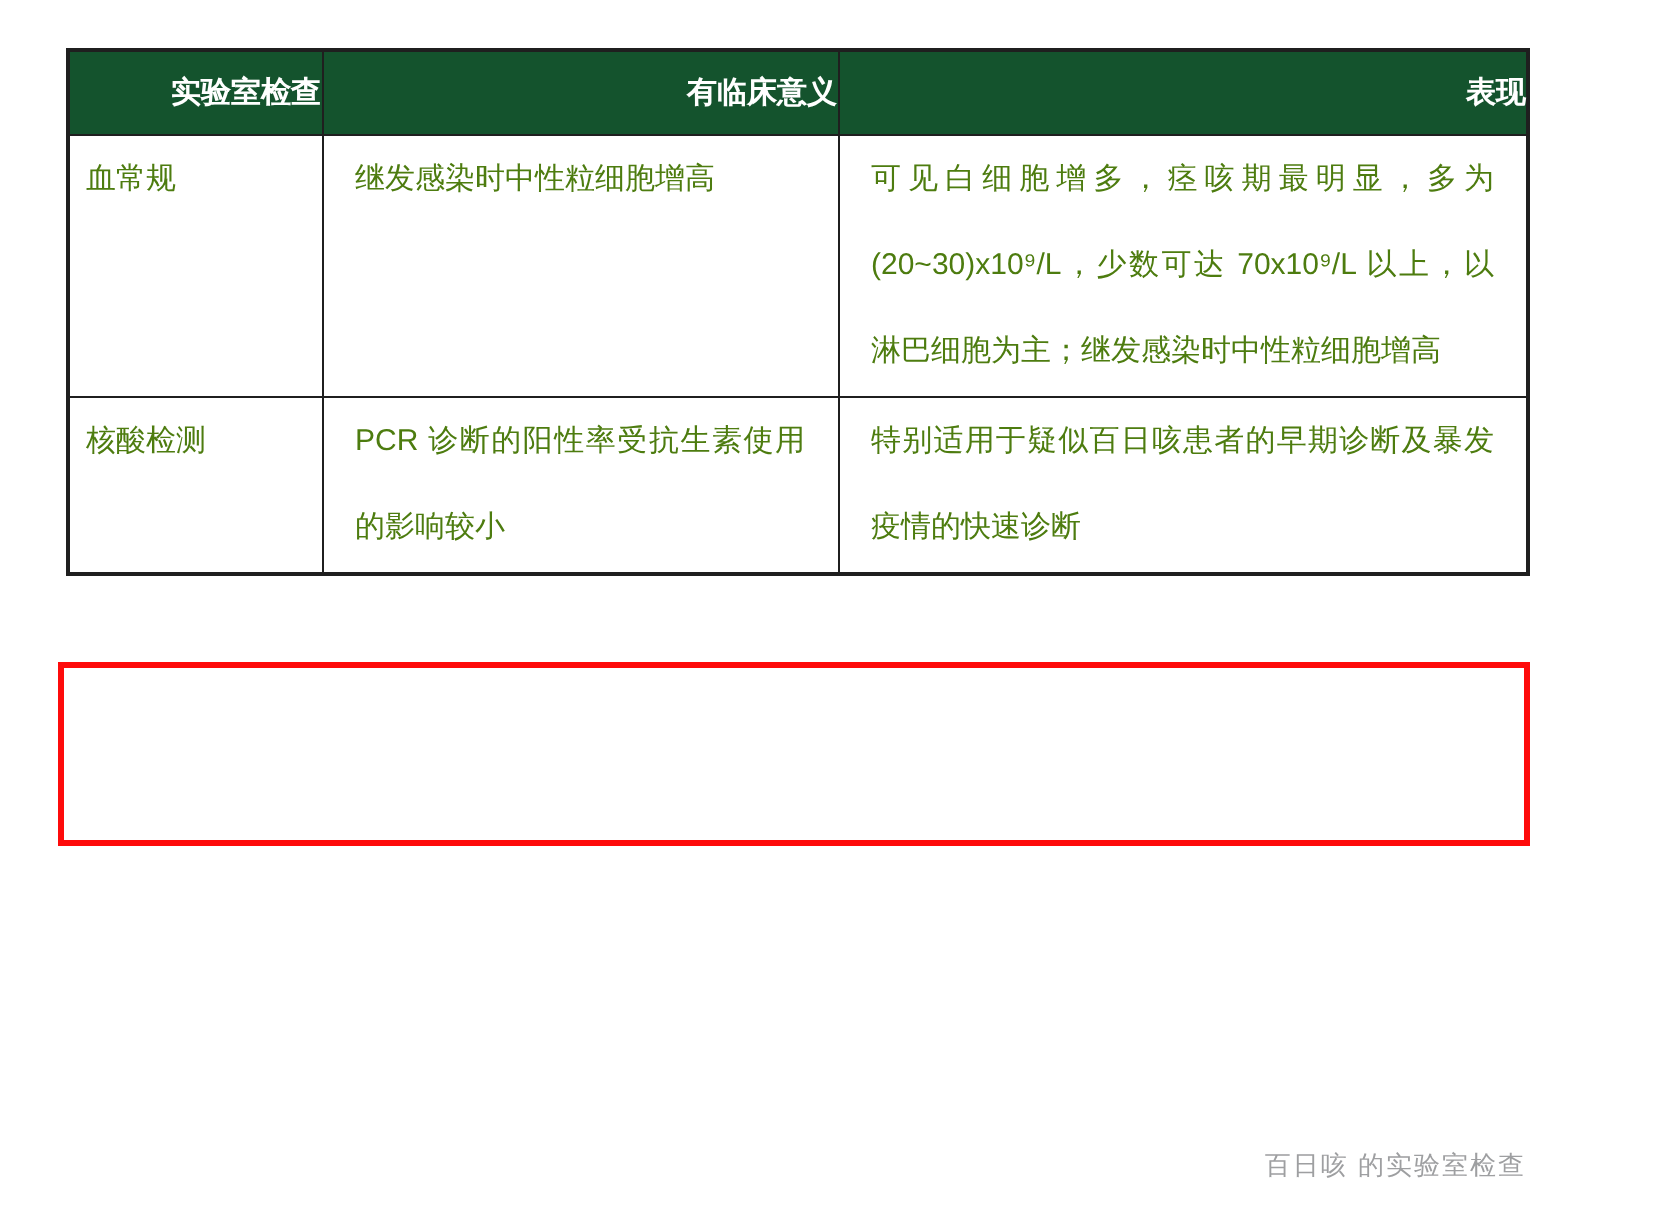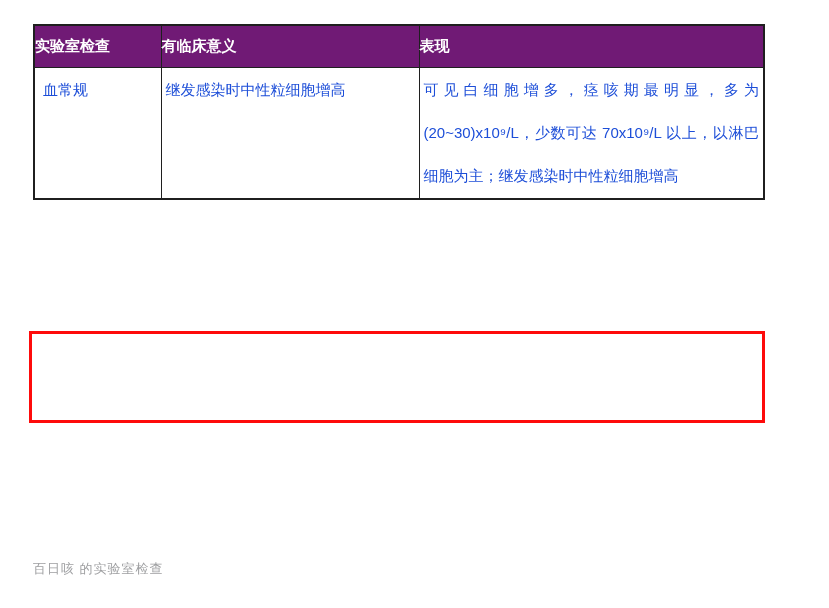--- a/index.html
+++ b/index.html
@@ -20,37 +20,37 @@
   table.lab-table {
     border-collapse: collapse;
     table-layout: fixed;
     width: 730px;
     border: 2px solid #1f1f1f;
   }
   table.lab-table col.c1 { width: 127px; }
   table.lab-table col.c2 { width: 258px; }
   table.lab-table col.c3 { width: 345px; }
   table.lab-table th {
-    background: #701a75;
+    background: #14532d;
     color: #ffffff;
     font-weight: bold;
     font-size: 15px;
     height: 41px;
-    text-align: left;
+    text-align: right;
     vertical-align: middle;
     border: 1px solid #1f1f1f;
     padding: 0;
   }
   table.lab-table td {
     border: 1px solid #1f1f1f;
     vertical-align: top;
     font-size: 15px;
     line-height: 43px;
-    color: #1d4ed8;
-    padding: 0 4px;
+    color: #4d7c0f;
+    padding: 0 16px;
     text-align: justify;
     word-break: break-word;
   }
   table.lab-table td.test-col {
     text-align: left;
     padding-left: 8px;
   }
   tr.row-1 td { height: 130px; }
   tr.row-2 td { height: 136px; }
   tr.row-3 td { height: 87px;  }
@@ -61,23 +61,23 @@
     top: 307px;
     width: 736px;
     height: 92px;
     border: 3px solid #fe0b0b;
     box-sizing: border-box;
     pointer-events: none;
   }
   .caption {
     position: absolute;
     left: 33px;
-    top: 560px;
+    top: 574px;
     width: 730px;
-    text-align: left;
+    text-align: right;
     font-size: 13px;
     color: #9e9fa1;
     letter-spacing: 1px;
   }
 </style>
 </head>
 <body>
 
 <div class="table-wrap">
   <table class="lab-table">
@@ -92,18 +92,23 @@
         <th>有临床意义</th>
         <th>表现</th>
       </tr>
     </thead>
     <tbody>
       <tr class="row-1">
         <td class="test-col">血常规</td>
         <td>继发感染时中性粒细胞增高</td>
         <td>可见白细胞增多，痉咳期最明显，多为(20~30)x10⁹/L，少数可达 70x10⁹/L 以上，以淋巴细胞为主；继发感染时中性粒细胞增高</td>
       </tr>
+      <tr class="row-3">
+        <td class="test-col">核酸检测</td>
+        <td>PCR 诊断的阳性率受抗生素使用的影响较小</td>
+        <td>特别适用于疑似百日咳患者的早期诊断及暴发疫情的快速诊断</td>
+      </tr>
     </tbody>
   </table>
   <div class="highlight-box"></div>
 </div>
 
 <div class="caption">百日咳 的实验室检查</div>
 
 </body></html>

